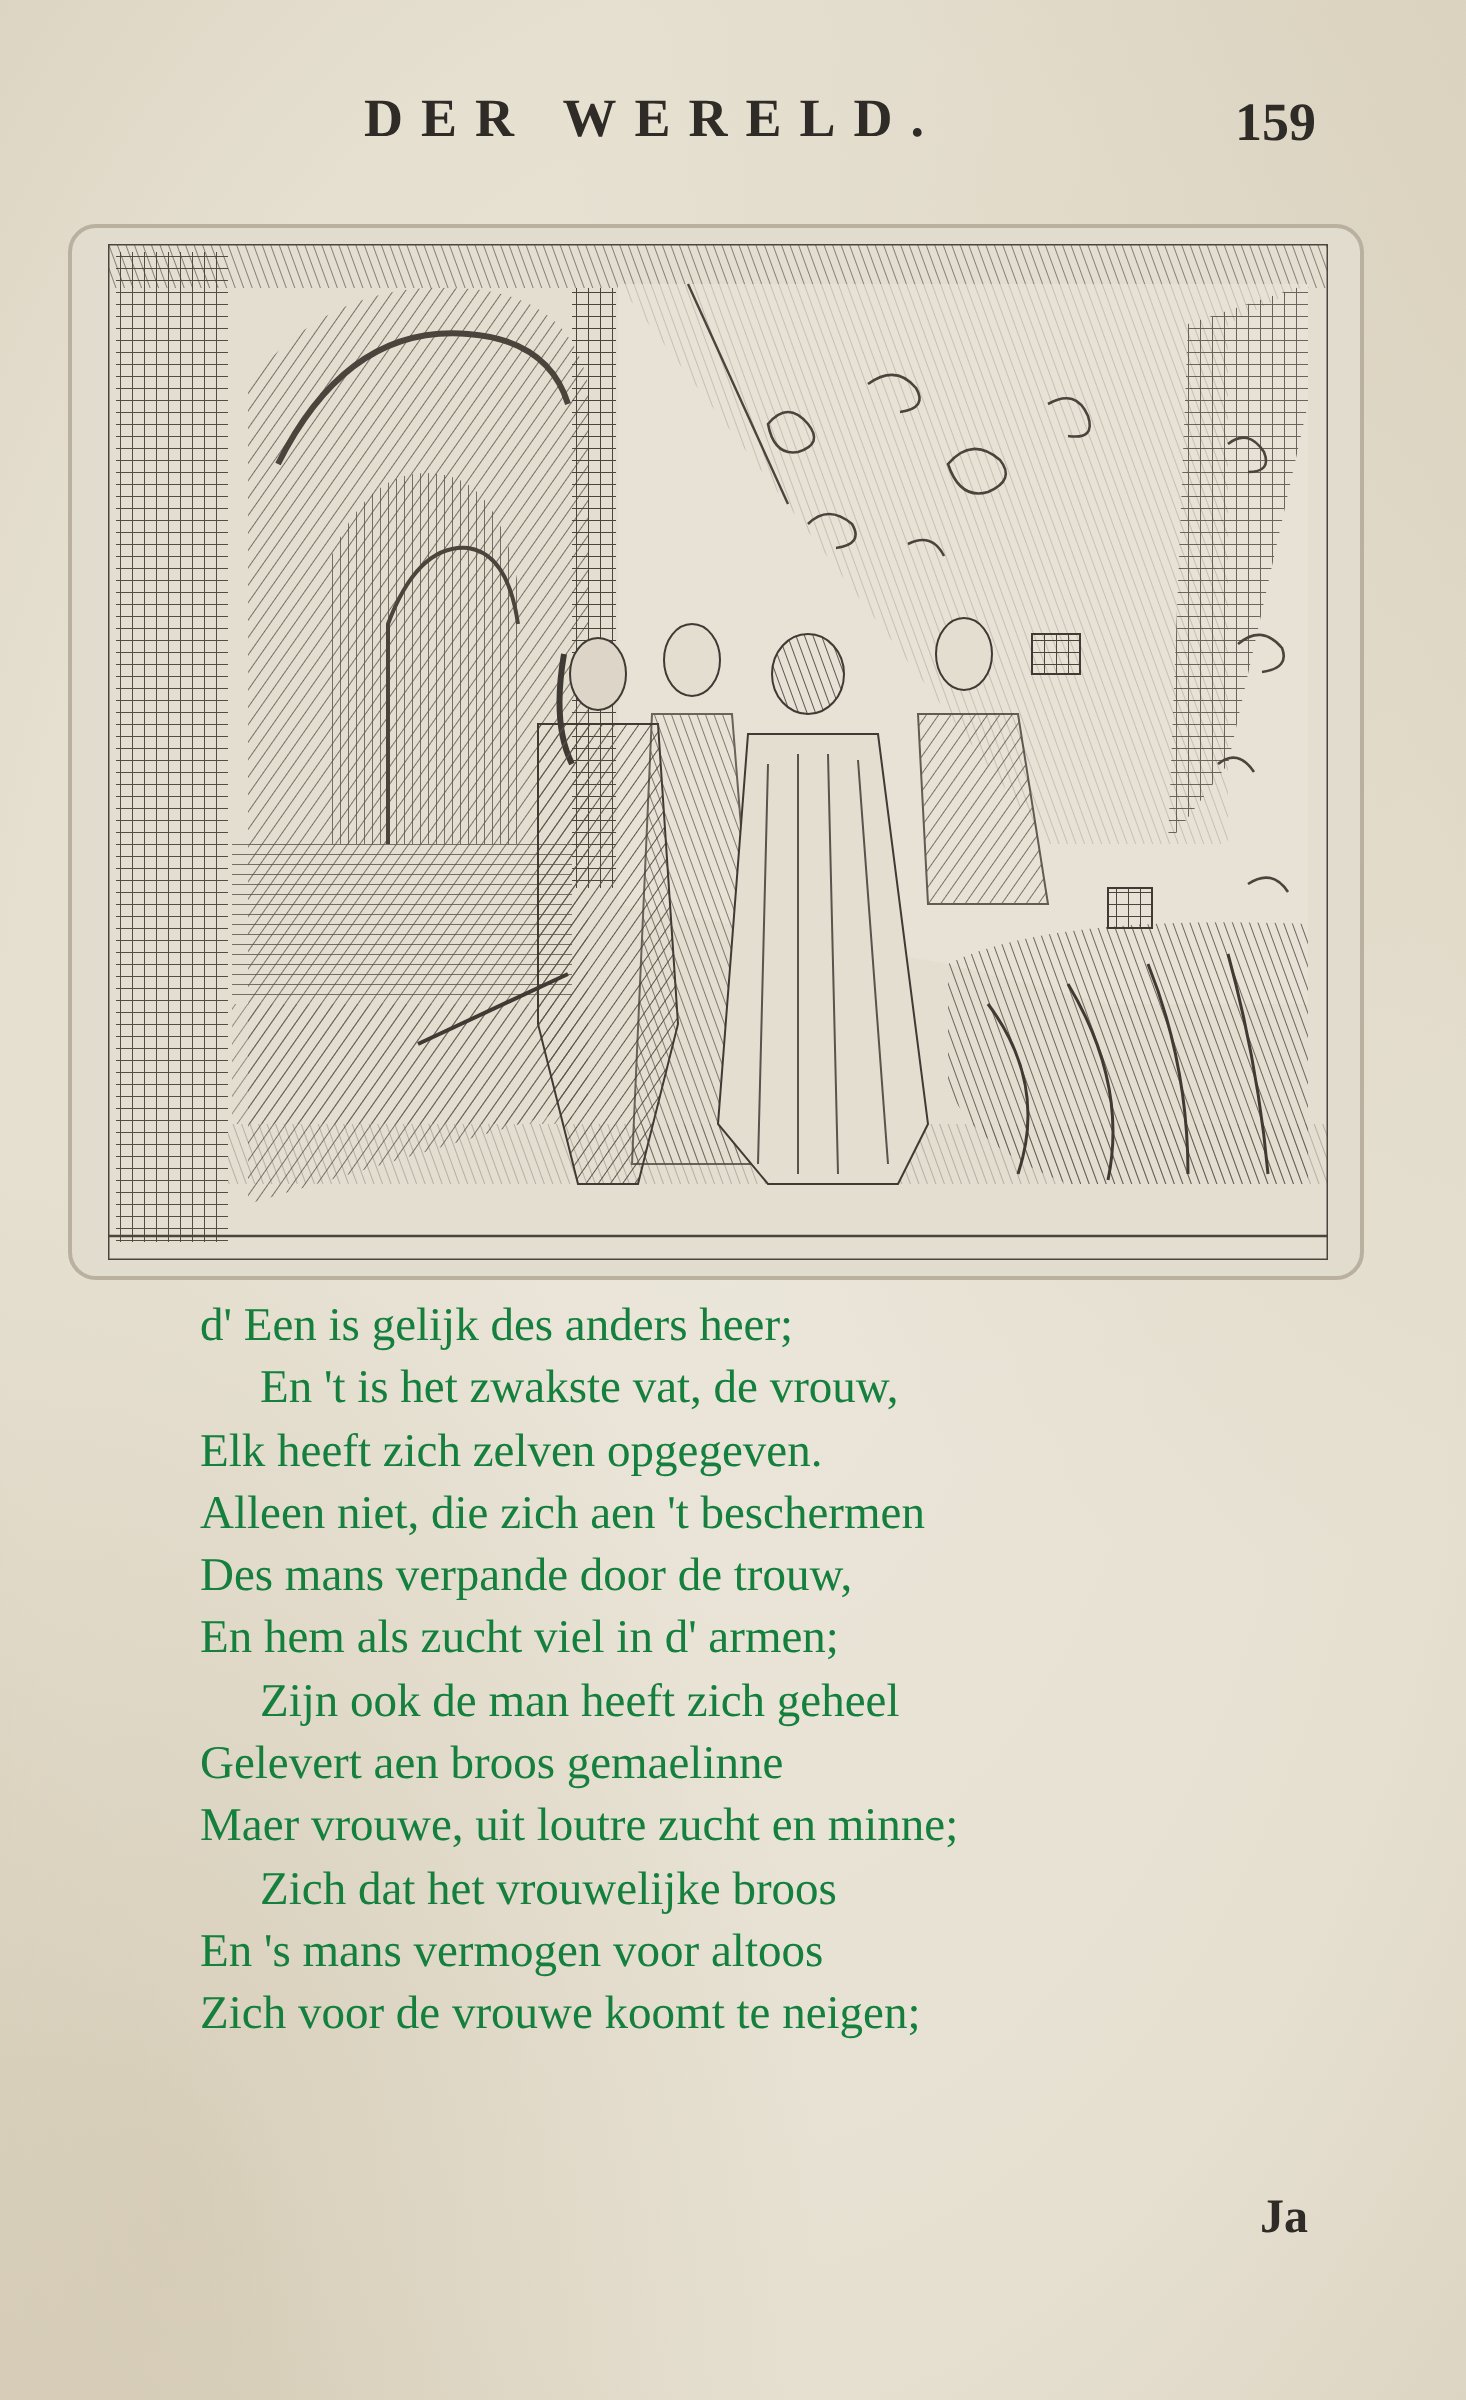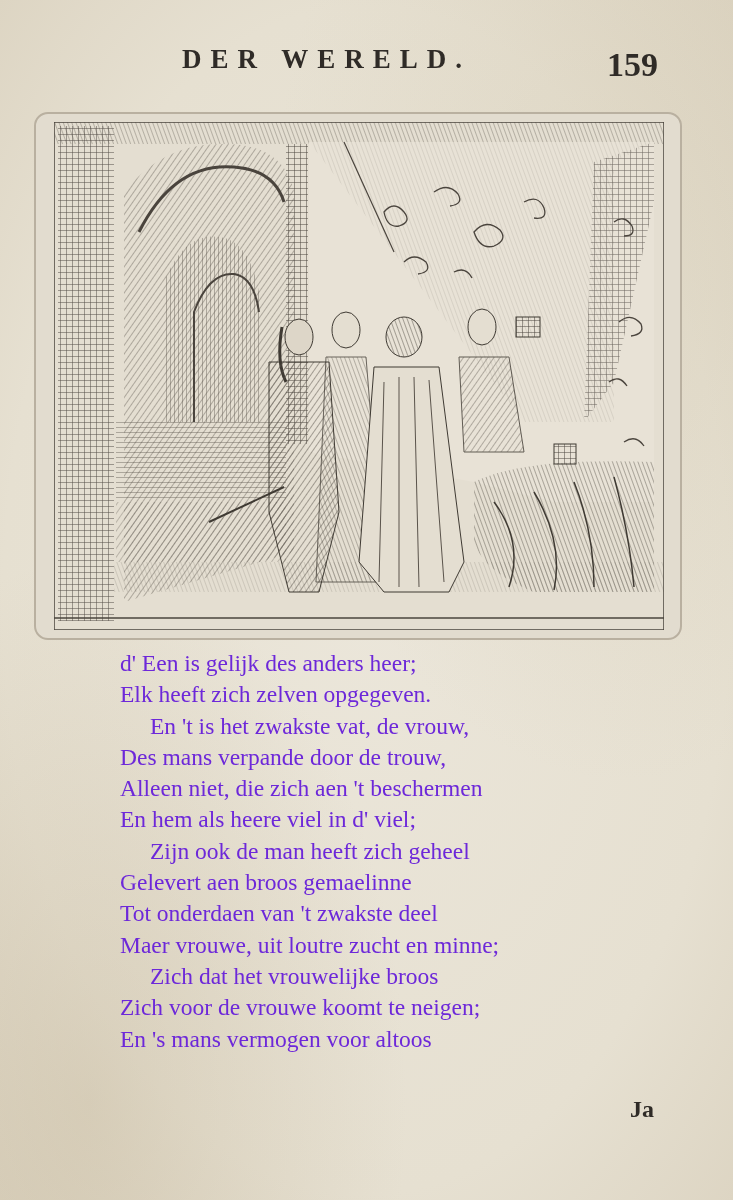--- a/index.html
+++ b/index.html
@@ -37,21 +37,21 @@
       font-size: 27px;
       letter-spacing: 9px;
       font-weight: bold;
       color: #2f2b27;
       margin-left: 24px;
     }
     .page-number {
       position: absolute;
       right: 0;
       top: 2px;
-      font-size: 34px;
+      font-size: 27px;
       font-weight: bold;
       color: #2f2b27;
     }
     .plate {
       position: absolute;
       left: 34px;
       top: 112px;
       width: 648px;
       height: 528px;
       border: 2px solid #b9b0a0;
@@ -70,22 +70,21 @@
       position: absolute;
       left: 100px;
       top: 648px;
       width: 520px;
     }
     .line {
       font-size: 23.5px;
       line-height: 31.3px;
       height: 31.3px;
       white-space: nowrap;
-      color: #6d28d9;
-      margin-left: 20px;
+      color: #15803d;
     }
     .indent {
       padding-left: 30px;
     }
     .catchword {
       position: absolute;
       left: 630px;
       top: 1096px;
       font-size: 24px;
       font-weight: bold;
@@ -186,27 +185,26 @@
 
     <g>
       <ellipse cx="428" cy="205" rx="14" ry="18" fill="#e4ded1" stroke="#3f3a33"></ellipse>
       <path d="M405 235 L455 235 L470 330 L410 330 Z" fill="url(#hatch)" opacity="0.8" stroke="#3f3a33"></path>
     </g>
   </svg>
 </div>
 
 <div class="poem">
   <div class="line">d' Een is gelijk des anders heer;</div>
+  <div class="line indent">En 't is het zwakste vat, de vrouw,</div>
   <div class="line">Elk heeft zich zelven opgegeven.</div>
-  <div class="line indent">En 't is het zwakste vat, de vrouw,</div>
+  <div class="line">Alleen niet, die zich aen 't beschermen</div>
   <div class="line">Des mans verpande door de trouw,</div>
-  <div class="line">Alleen niet, die zich aen 't beschermen</div>
-  <div class="line">En hem als heere viel in d' viel;</div>
+  <div class="line">En hem als zucht viel in d' armen;</div>
   <div class="line indent">Zijn ook de man heeft zich geheel</div>
   <div class="line">Gelevert aen broos gemaelinne</div>
-  <div class="line">Tot onderdaen van 't zwakste deel</div>
   <div class="line">Maer vrouwe, uit loutre zucht en minne;</div>
   <div class="line indent">Zich dat het vrouwelijke broos</div>
+  <div class="line">En 's mans vermogen voor altoos</div>
   <div class="line">Zich voor de vrouwe koomt te neigen;</div>
-  <div class="line">En 's mans vermogen voor altoos</div>
 </div>
 
 <div class="catchword">Ja</div>
 
 </body></html>

